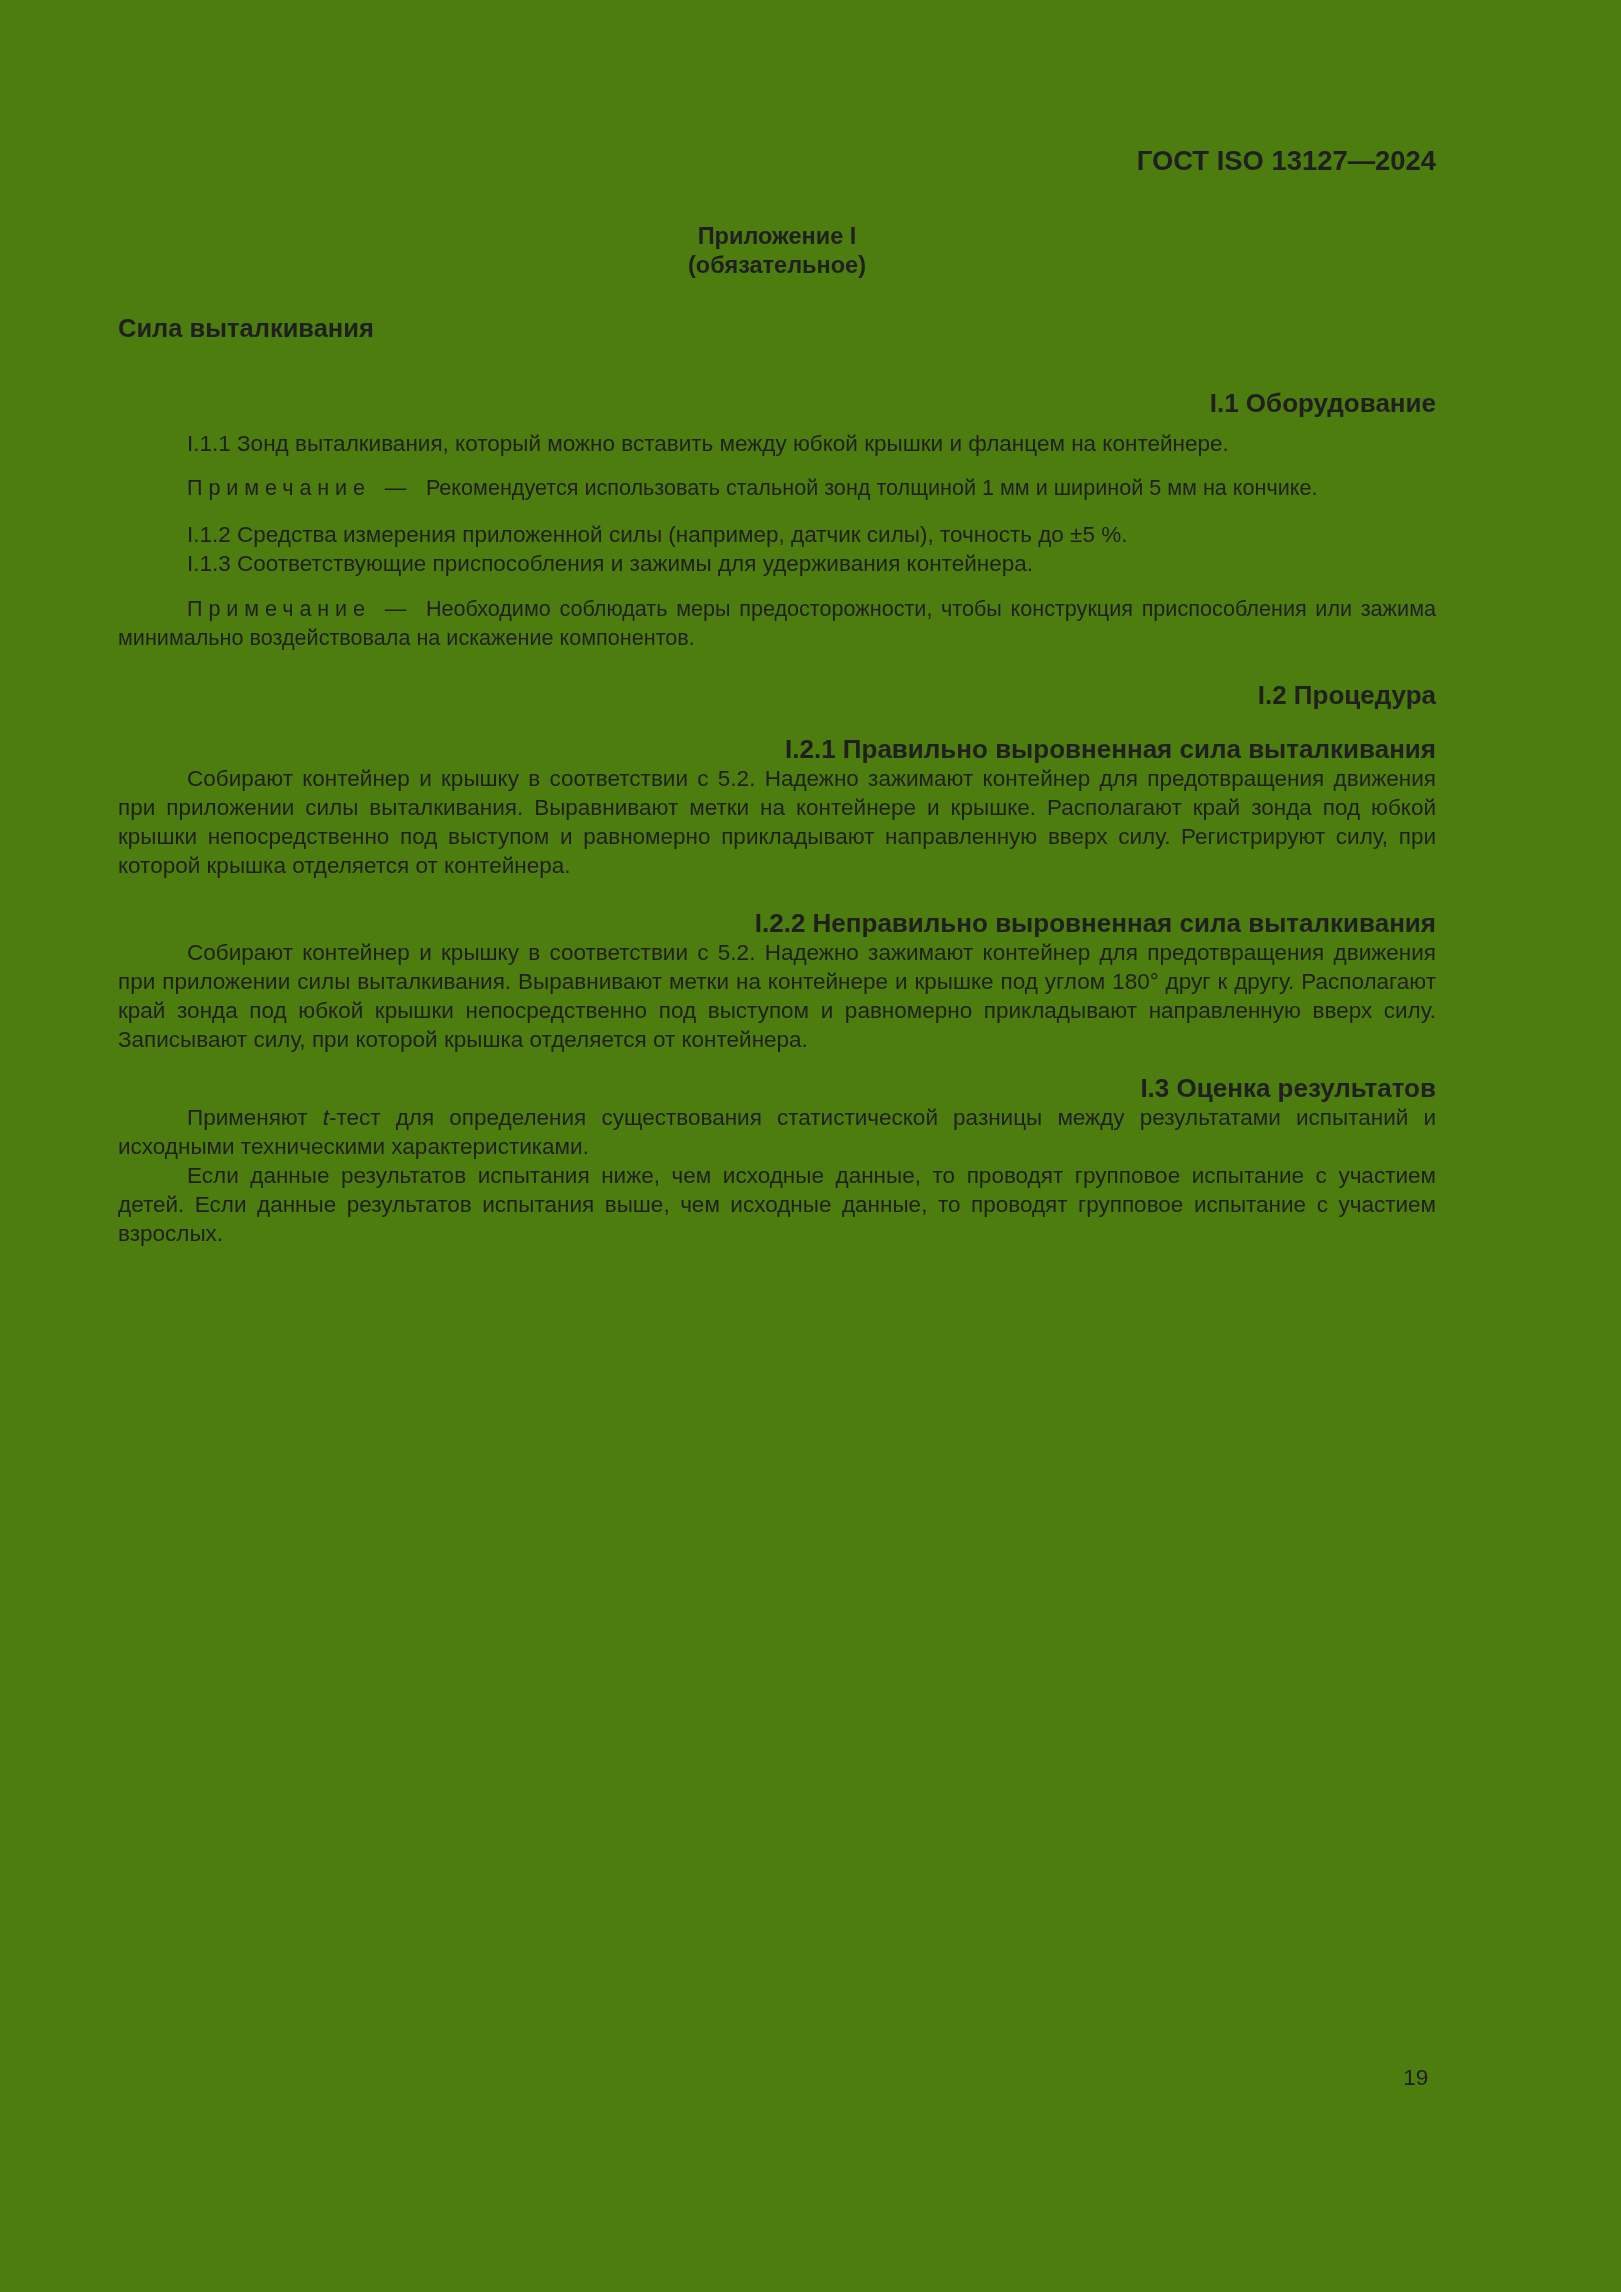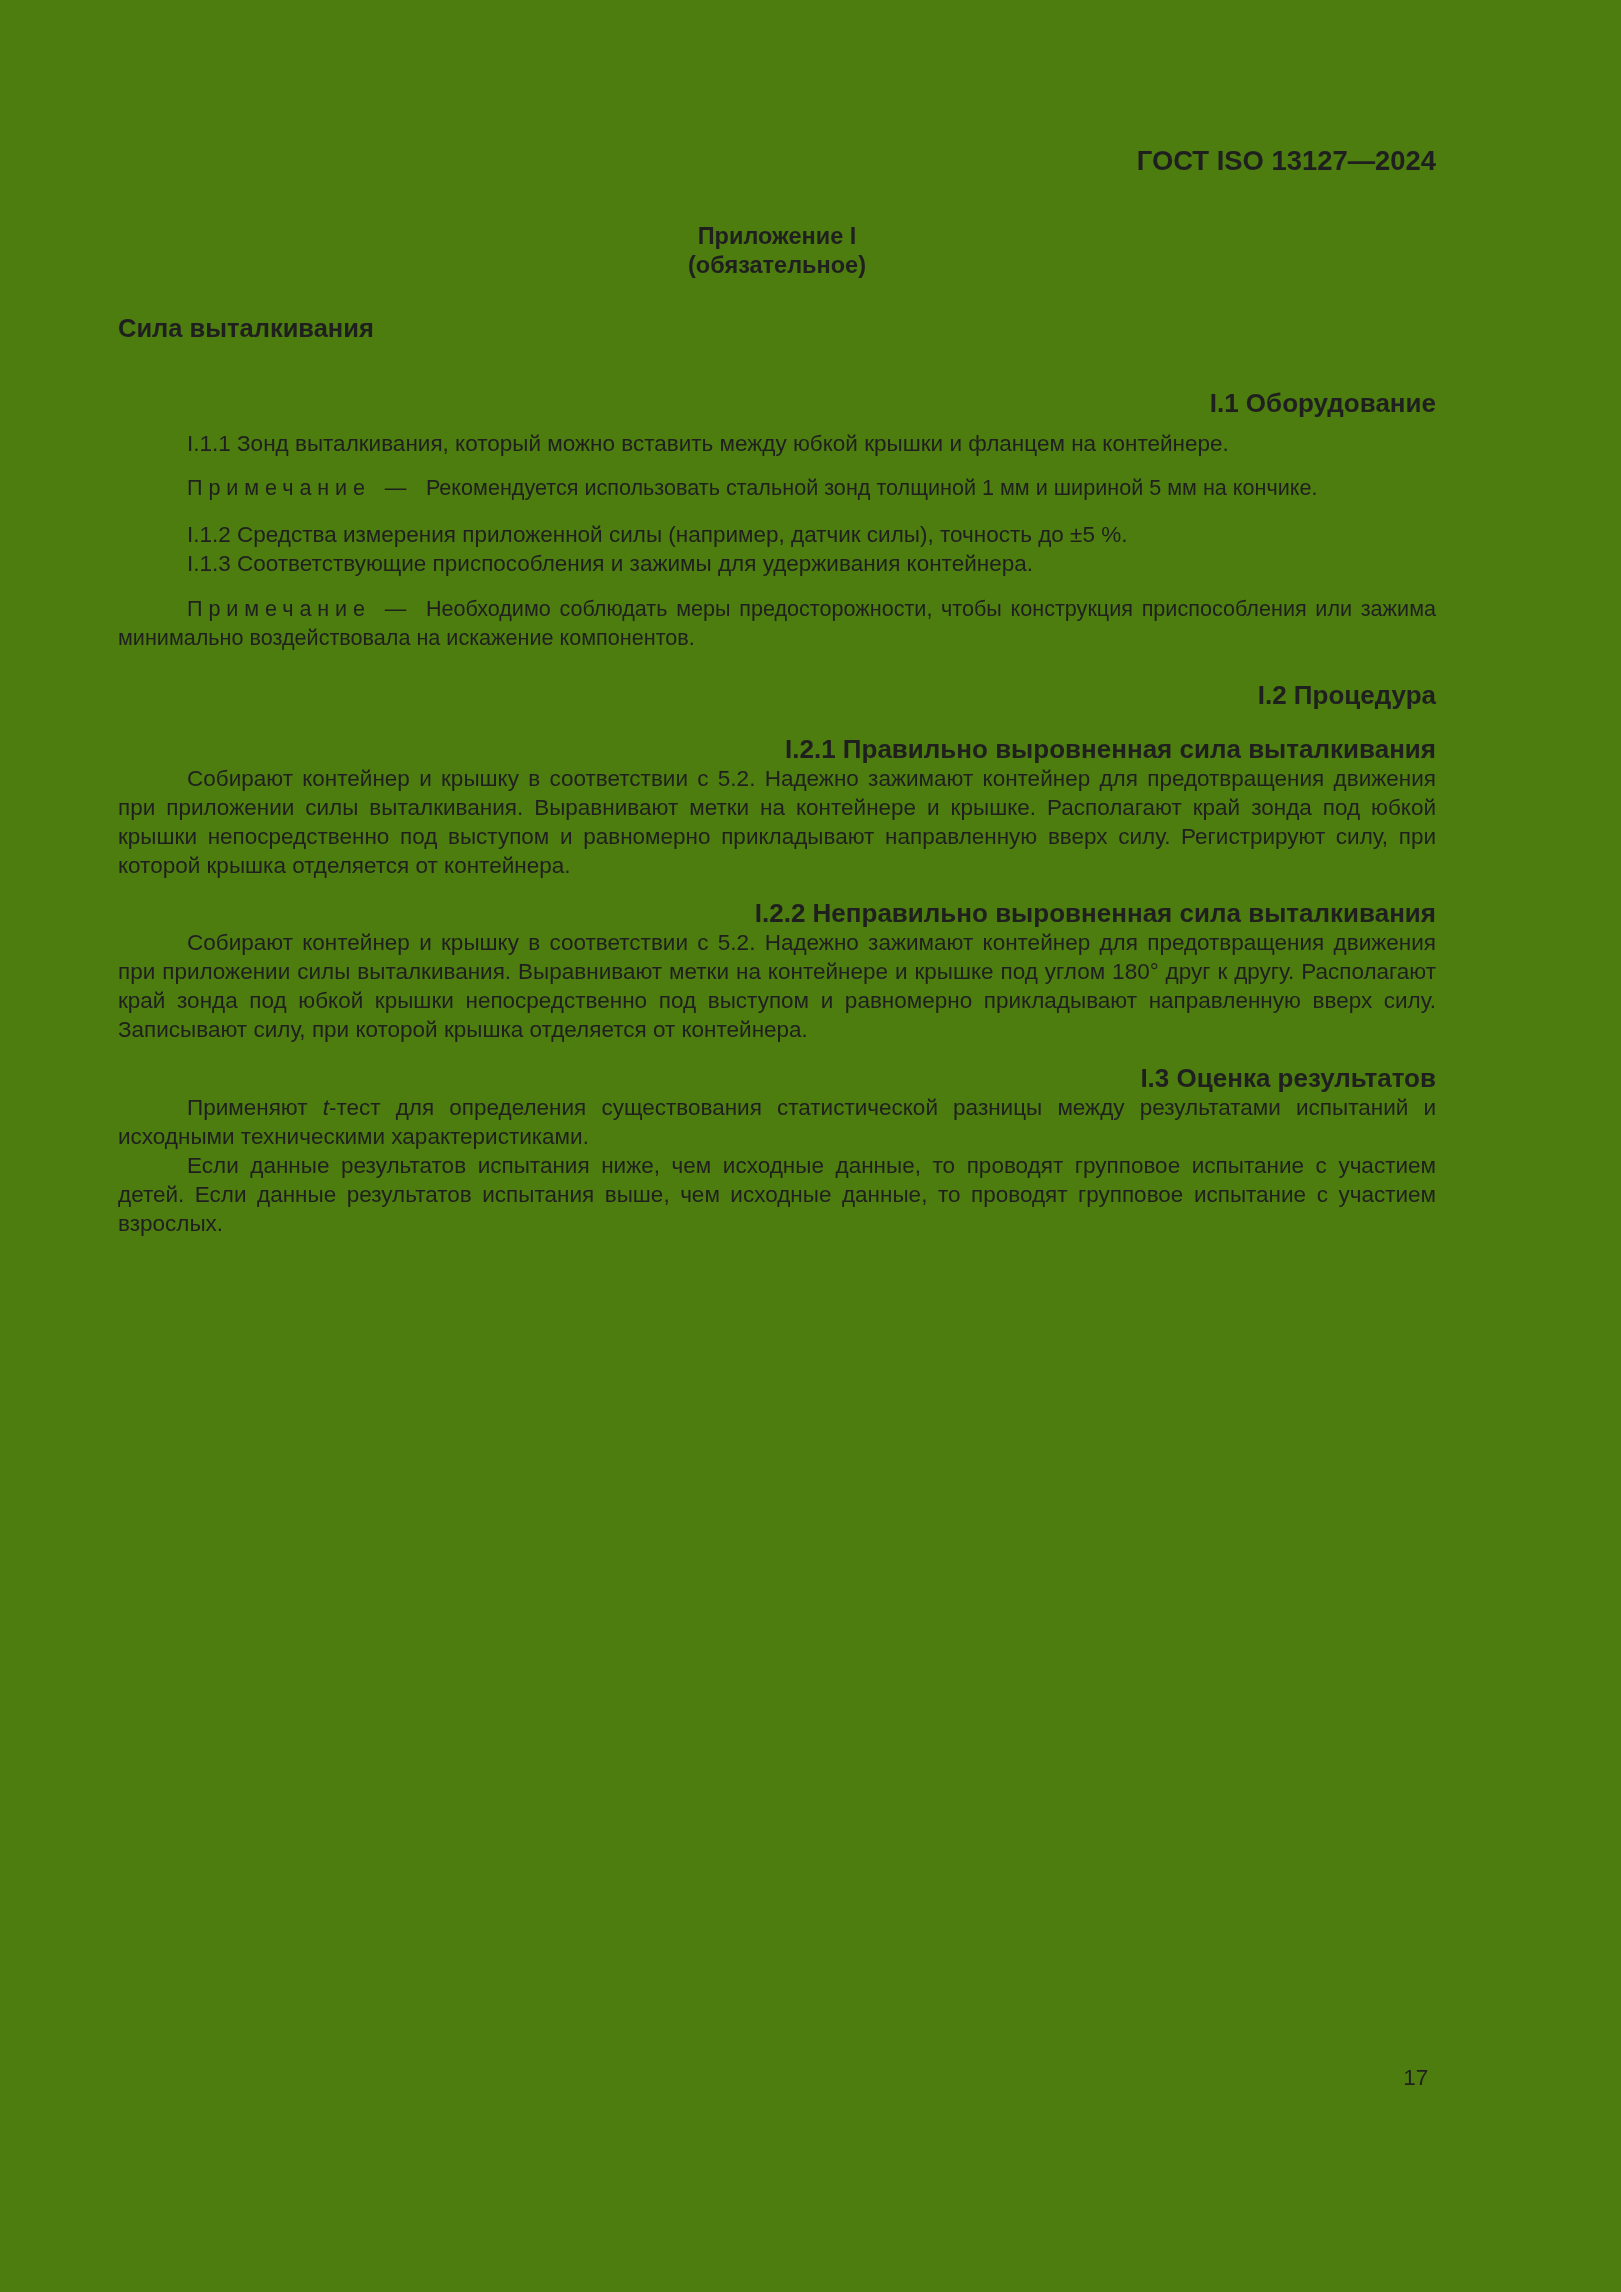--- a/index.html
+++ b/index.html
@@ -63,21 +63,21 @@
     font-size: 21.6px;
     line-height: 29px;
     text-align: justify;
     text-indent: 69px;
   }
   .note-label { letter-spacing: 5.9px; }
   .note-dash { margin-left: 13.7px; margin-right: 19.6px; }
   .mt-h1 { margin-top: 44px; }
   .mt-sec2 { margin-top: 29px; }
   .mt-sub1 { margin-top: 25.5px; }
-  .mt-sub2 { margin-top: 19px; }
+  .mt-sub2 { margin-top: 29px; }
   .mt-sec3 { margin-top: 19.6px; }
   .mt-p { margin-top: 10.8px; }
   .mt-note { margin-top: 15.7px; }
   .mt-p2 { margin-top: 17.6px; }
   .mt-0 { margin-top: 0; }
   .footer-page-number {
     position: absolute;
     left: 118px;
     top: 2063px;
     width: 1318px;
@@ -126,15 +126,15 @@
     <p class="body mt-0">Собирают контейнер и крышку в соответствии с 5.2. Надежно зажимают контейнер для предотвращения движения при приложении силы выталкивания. Выравнивают метки на контейнере и крышке под углом 180° друг к другу. Располагают край зонда под юбкой крышки непосредственно под выступом и равномерно прикладывают направленную вверх силу. Записывают силу, при которой крышка отделяется от контейнера.</p>
 
     <div class="h-sec mt-sec3">I.3 Оценка результатов</div>
 
     <p class="body mt-0"><span>Применяют </span><i>t</i><span>-тест для определения существования статистической разницы между результатами испытаний и исходными техническими характеристиками.</span></p>
 
     <p class="body mt-0">Если данные результатов испытания ниже, чем исходные данные, то проводят групповое испытание с участием детей. Если данные результатов испытания выше, чем исходные данные, то проводят групповое испытание с участием взрослых.</p>
 
   </div>
 
-  <div class="footer-page-number">17</div>
+  <div class="footer-page-number">19</div>
 </div>
 
 
 </body></html>

